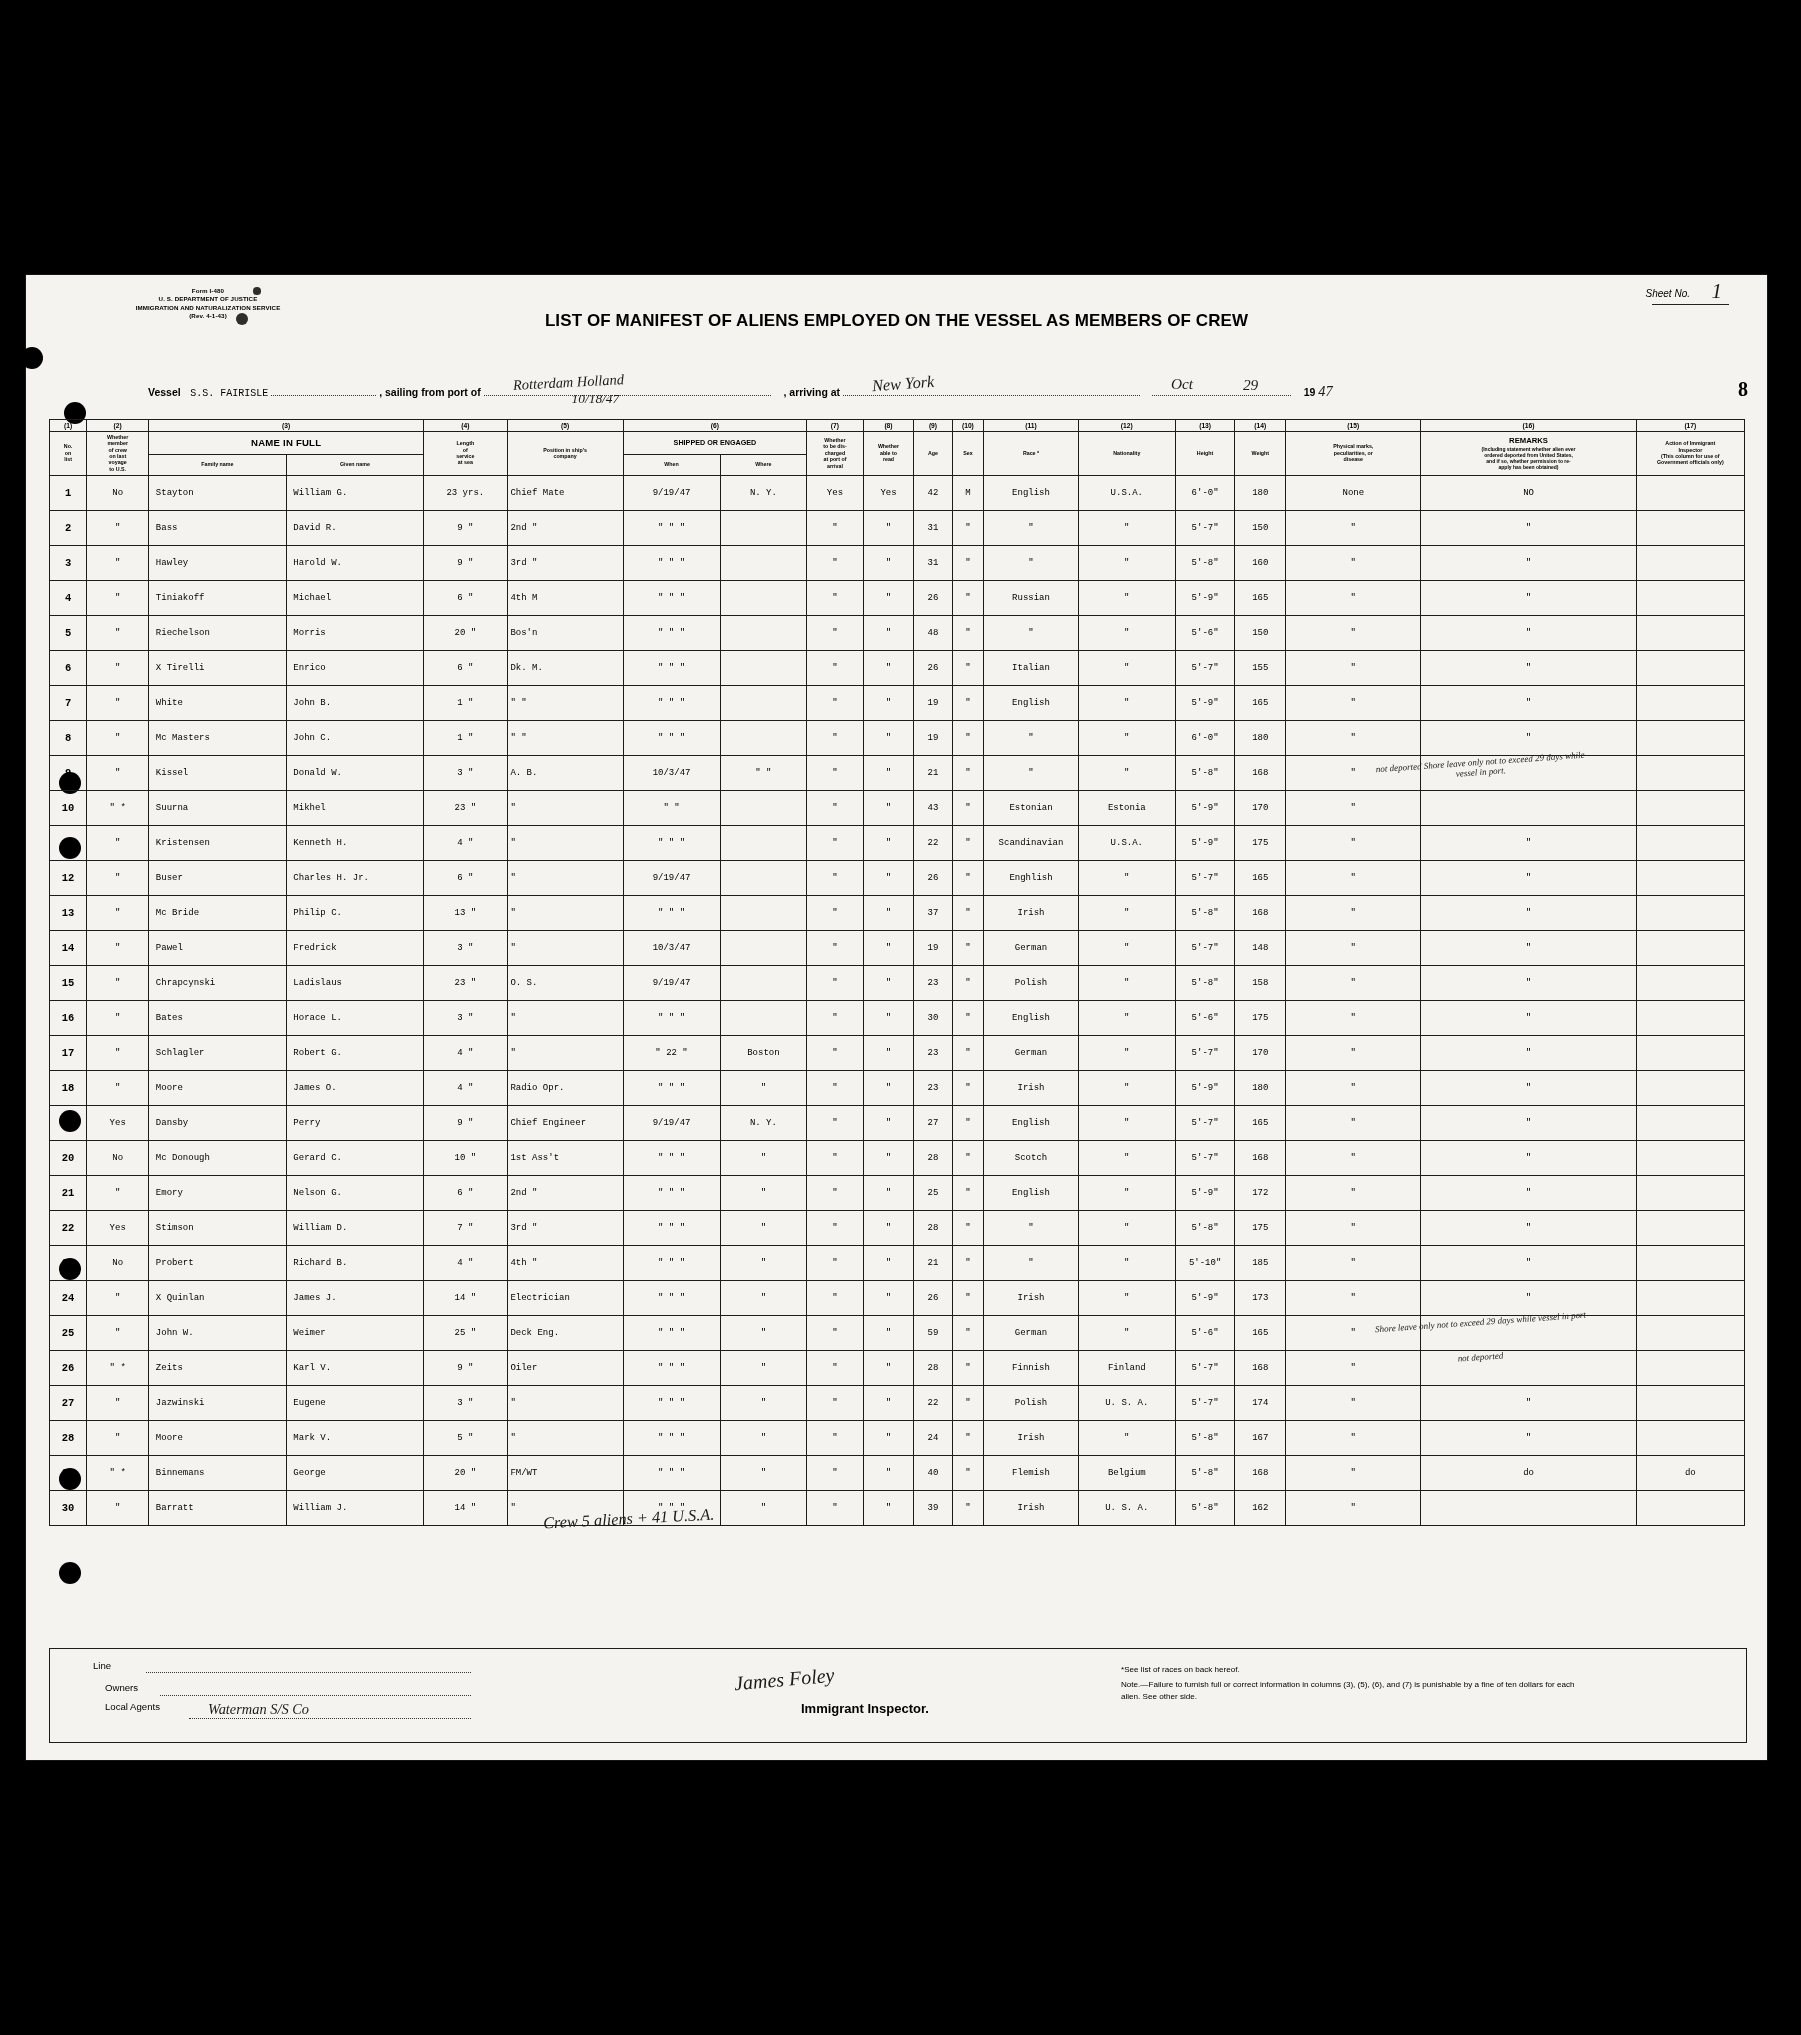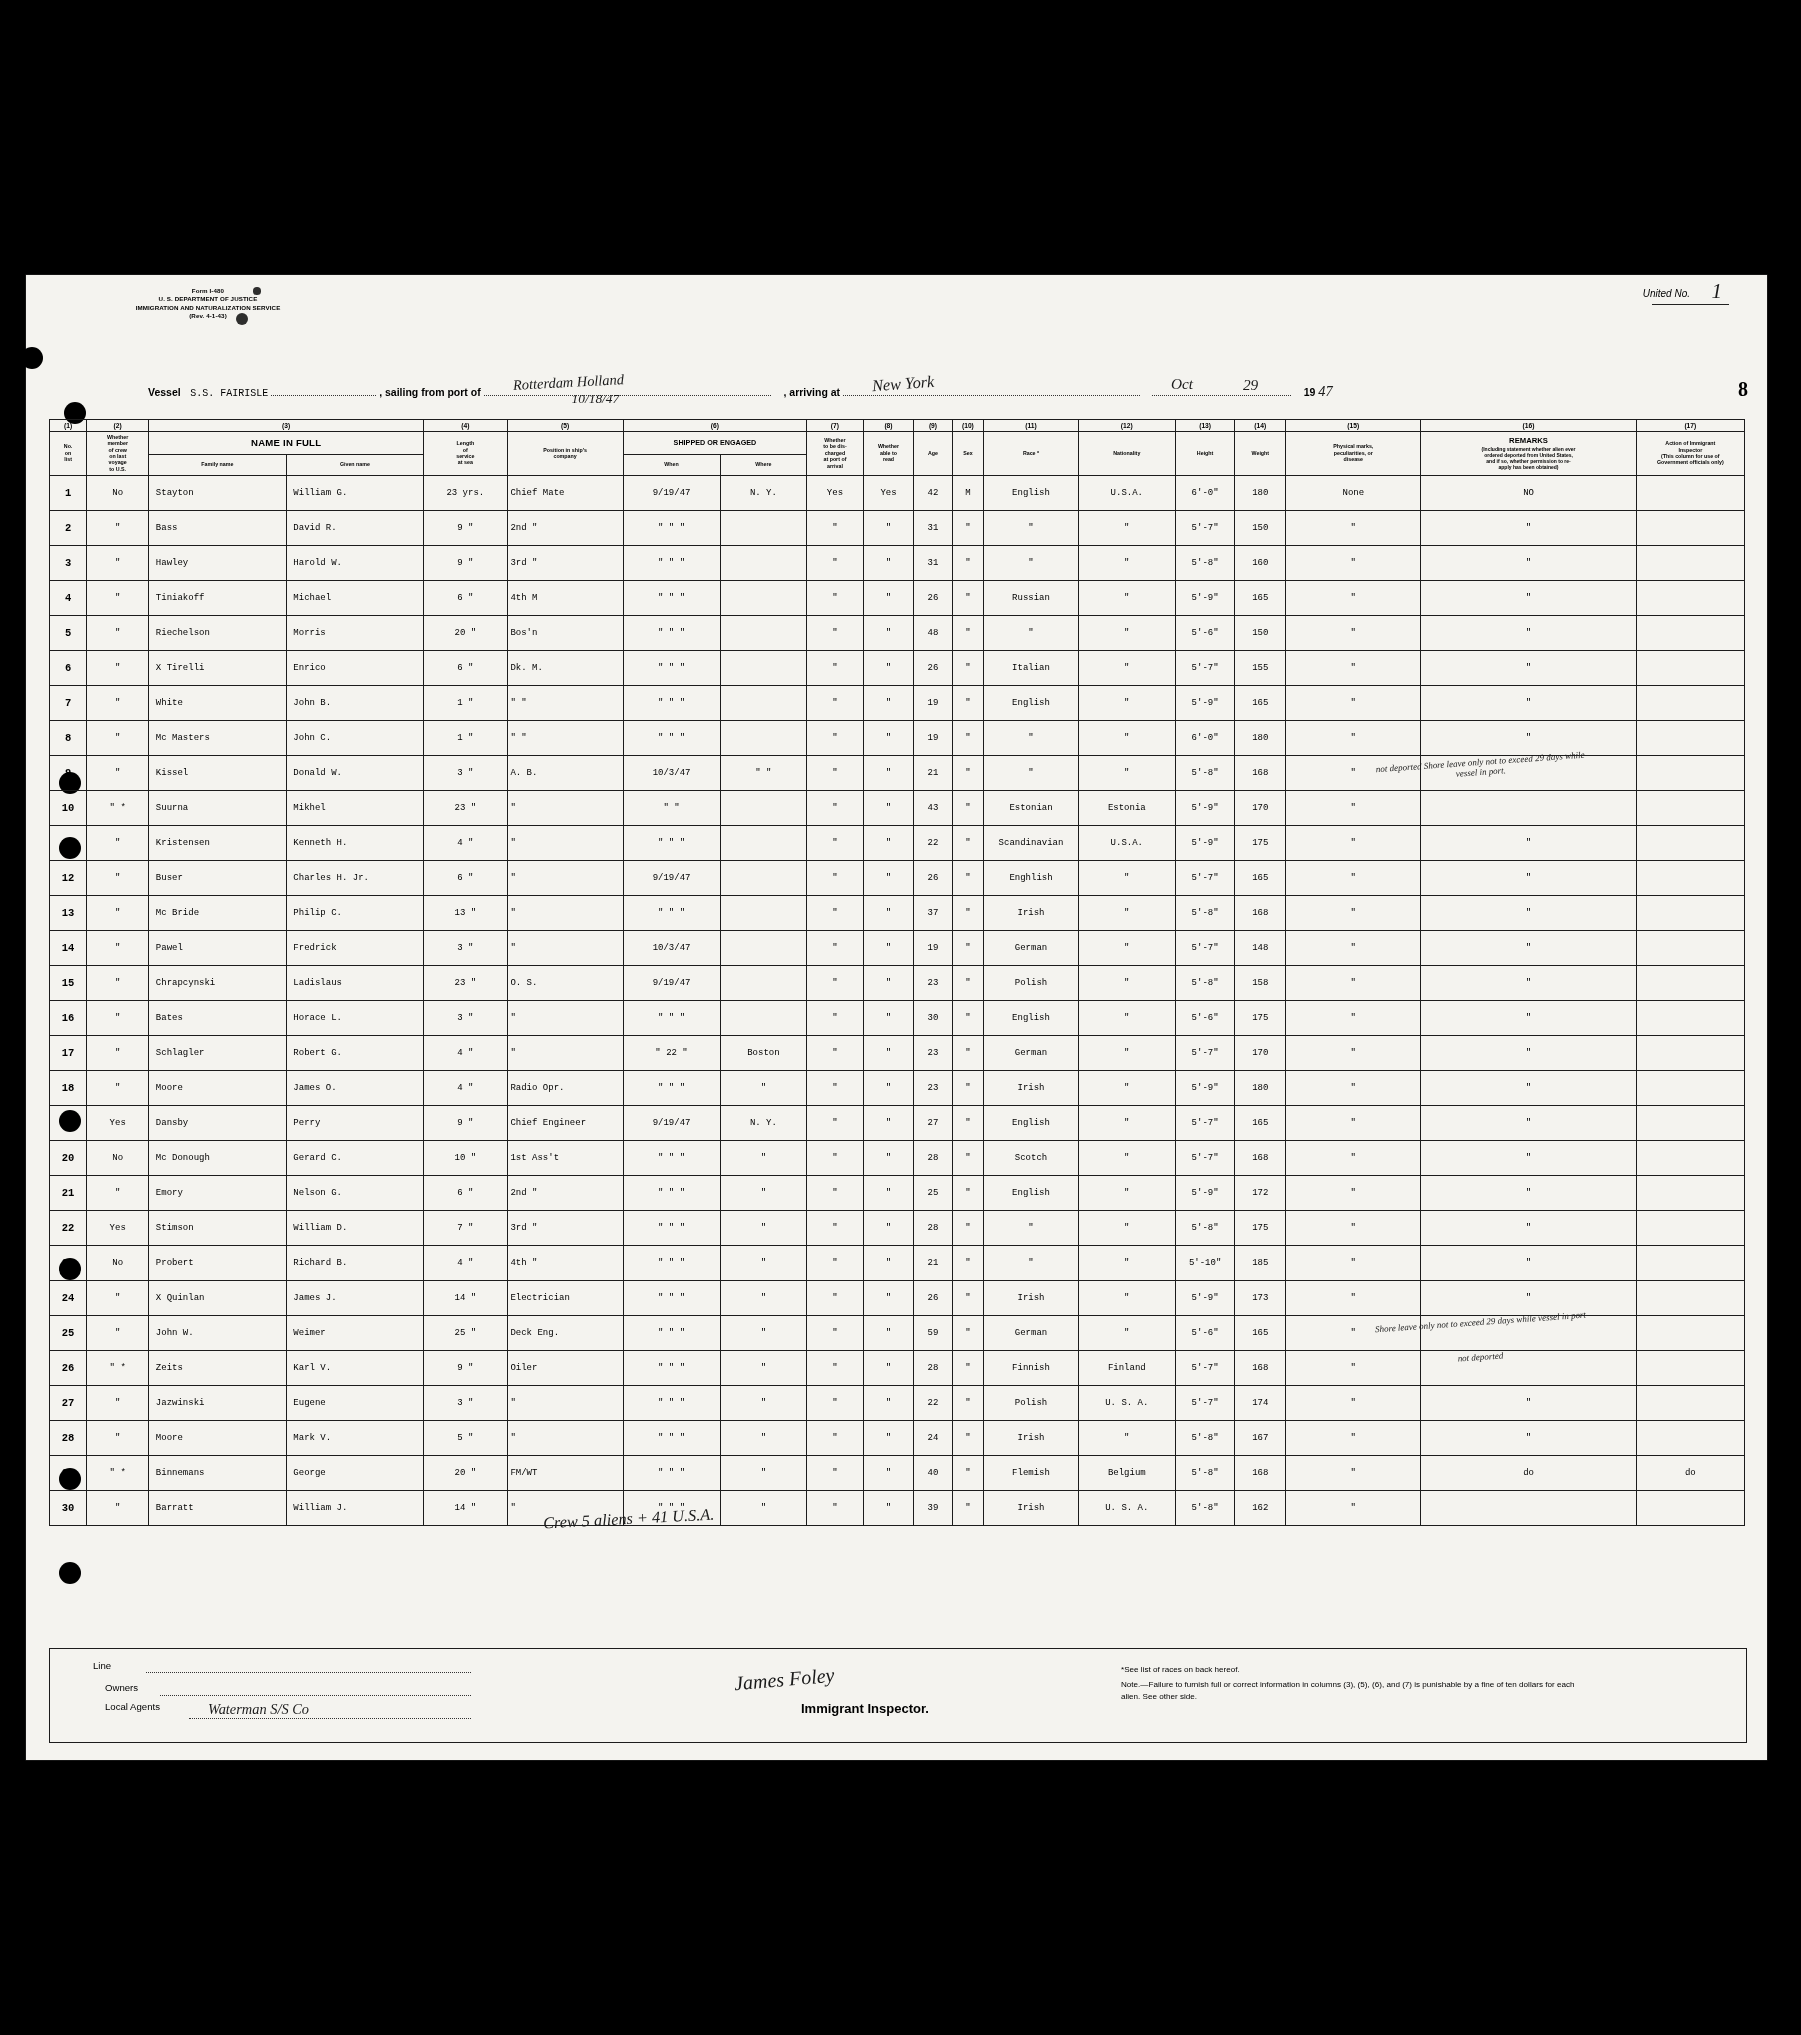--- a/index.html
+++ b/index.html
@@ -63,22 +63,23 @@
     <div class="smudge" style="left:210px;top:38px;width:12.4px;height:12.4px;"></div>
     <div class="smudge" style="left:227px;top:12px;width:7.7px;height:7.7px;"></div>
 
     <div class="formcode">
       <div>Form I-480</div>
       <div>U. S. DEPARTMENT OF JUSTICE</div>
       <div>IMMIGRATION AND NATURALIZATION SERVICE</div>
       <div>(Rev. 4-1-43)</div>
     </div>
 
-
-    <div class="sheetno">United No.</div>
+    <div class="title">LIST OF MANIFEST OF ALIENS EMPLOYED ON THE VESSEL AS MEMBERS OF CREW</div>
+
+    <div class="sheetno">Sheet No.</div>
     <div class="sheetnum hw">1</div>
     <div class="sheetrule"></div>
     <div class="bignum">8</div>
 
     <div class="vesselline">
       <span class="lbl">Vessel</span>
       <span style="font-family:'Liberation Mono',monospace;font-size:10px;margin-left:6.7px;">S.S. FAIRISLE</span>
       <span class="dotfill" style="width:105px;"></span>
       <span class="lbl">, sailing from port of</span>
       <span style="display:inline-block;position:relative;width:297px;">

